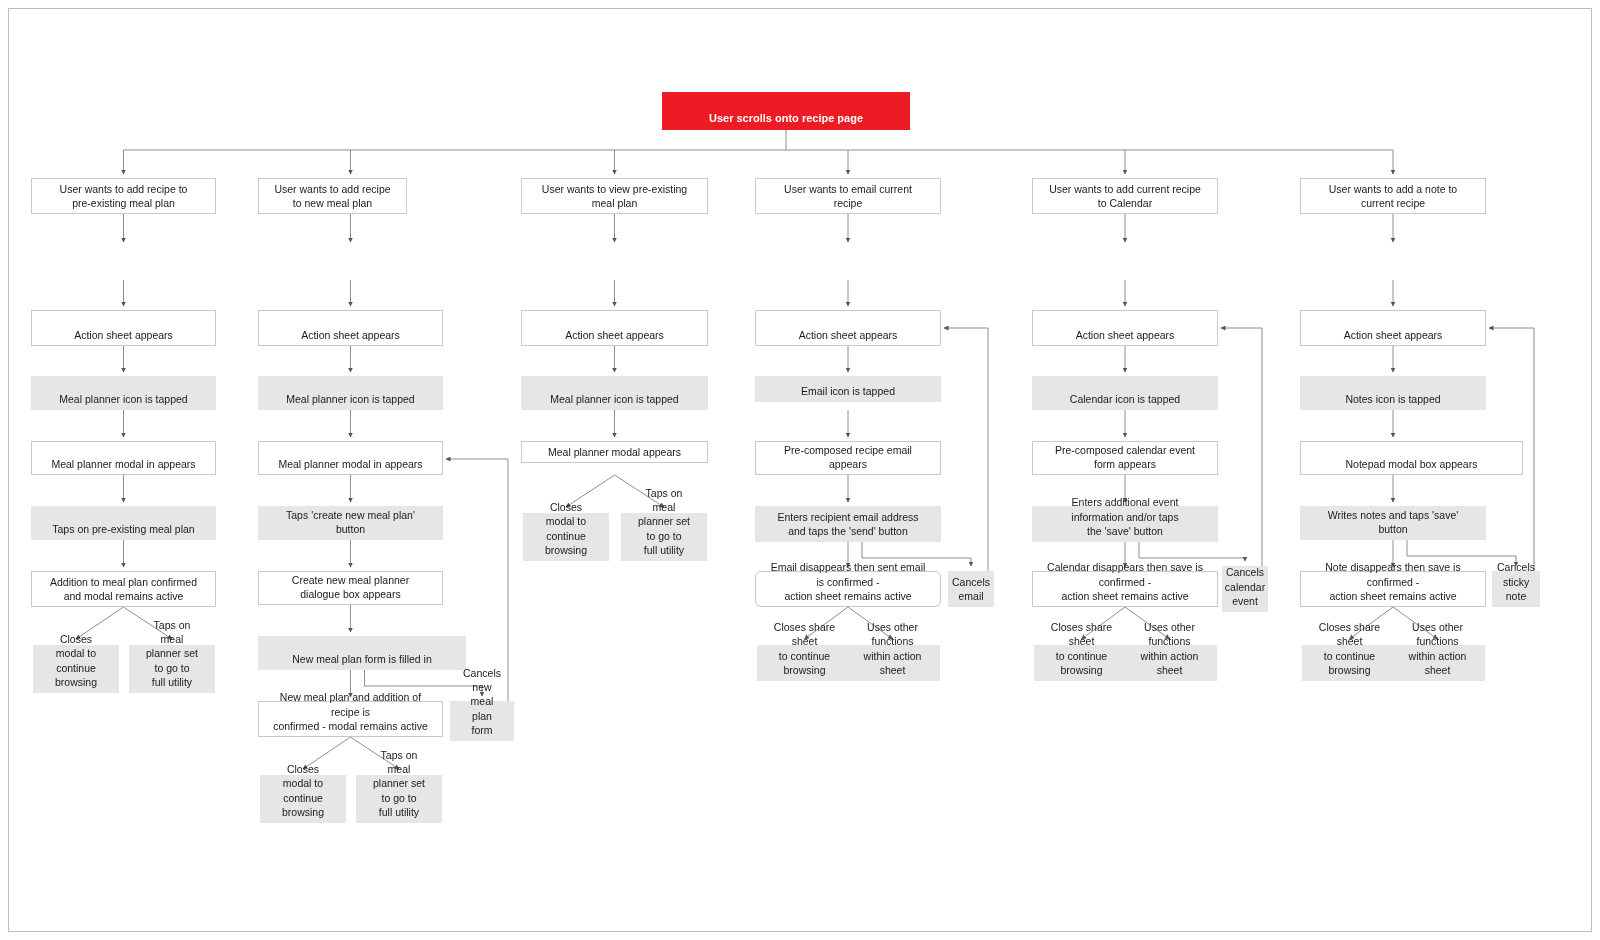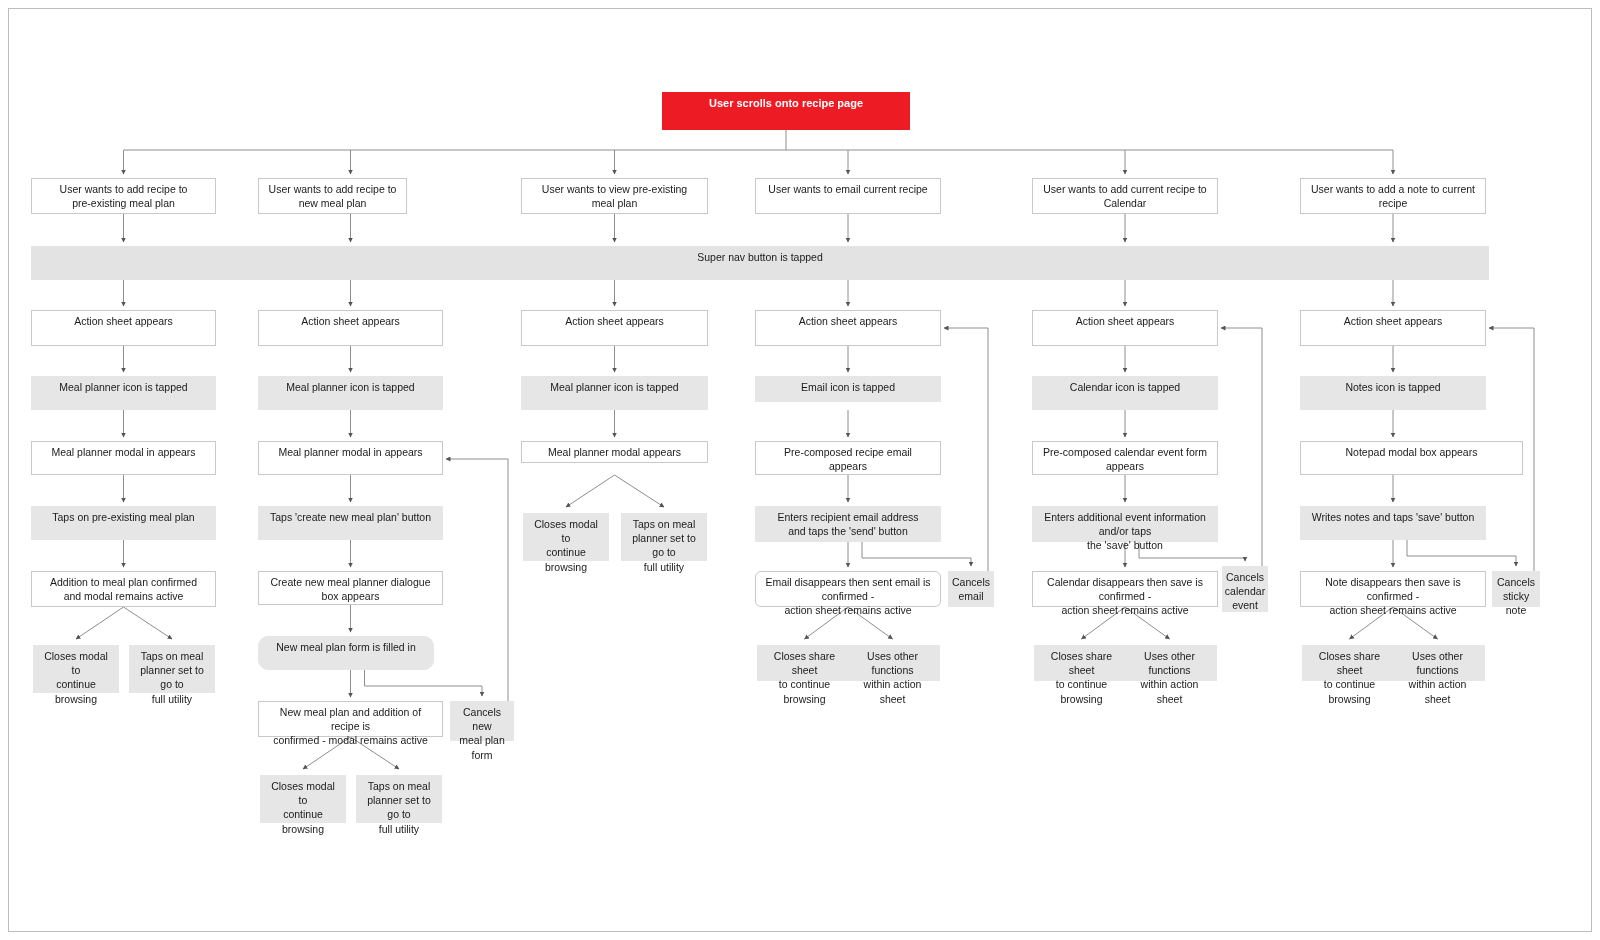--- a/index.html
+++ b/index.html
@@ -1,21 +1,21 @@
 <!DOCTYPE html>
 <html><head>
 <meta charset="utf-8">
 <style>
   html,body{margin:0;padding:0;background:#ffffff;}
   body{font-family:"Liberation Sans","DejaVu Sans",sans-serif;}
   #canvas{position:relative;width:1600px;height:940px;background:#ffffff;overflow:hidden;}
   #frame{position:absolute;left:8px;top:8px;width:1584px;height:924px;border:1px solid #bdbdbd;background:#fff;box-sizing:border-box;}
   svg#wires{position:absolute;left:0;top:0;width:1600px;height:940px;pointer-events:none;}
-  .node{position:absolute;box-sizing:border-box;display:flex;align-items:flex-start;justify-content:center;text-align:center;
-        font-size:10.5px;line-height:1.35;color:#1a1a1a;padding:3px 8px;}
+  .node{position:absolute;box-sizing:border-box;display:flex;align-items:flex-end;justify-content:center;text-align:center;
+        font-size:10.5px;line-height:1.35;color:#1a1a1a;padding:3px 14px;}
   .white{background:#ffffff;border:1px solid #c9c9c9;}
   .grey{background:#e6e6e6;border:1px solid #e6e6e6;}
   .red{background:#ed1c24;border:1px solid #ed1c24;color:#ffffff;font-weight:bold;font-size:11px;}
   .bar{background:#e3e3e3;border:1px solid #e3e3e3;font-size:10.5px;color:#1a1a1a;}
   .node span{display:block;white-space:pre-line;}
 </style>
 </head>
 <body>
 
 <div id="canvas">
@@ -100,23 +100,20 @@
         <path d="M 1516 556 L 1516 566" marker-end="url(#arr)"></path>
         <path d="M 1534 571 L 1534 328 L 1498 328"></path>
         <path d="M 1498 328 L 1489 328" marker-end="url(#arr)"></path>
       </g>
   </svg>
 
   <div class="node red" style="left:662px;top:92px;width:248px;height:38px;">
     <span>User scrolls onto recipe page</span>
   </div>
 
-  <div class="node bar" style="left:31px;top:246px;width:1458px;height:34px;">
-    <span>Super nav button is tapped</span>
-  </div>
 
   <div id="dyn">
       <div class="node white" style="left: 31px; top: 178px; width: 185px; height: 36px;">
         <span>User wants to add recipe to
 pre-existing meal plan</span>
       </div>
       <div class="node white" style="left: 258px; top: 178px; width: 149px; height: 36px;">
         <span>User wants to add recipe to new meal plan</span>
       </div>
       <div class="node white" style="left: 521px; top: 178px; width: 187px; height: 36px;">
@@ -164,21 +161,21 @@
       </div>
       <div class="node white" style="left: 258px; top: 441px; width: 185px; height: 34px;">
         <span>Meal planner modal in appears</span>
       </div>
       <div class="node grey" style="left: 258px; top: 506px; width: 185px; height: 34px;">
         <span>Taps 'create new meal plan' button</span>
       </div>
       <div class="node white" style="left: 258px; top: 571px; width: 185px; height: 34px;">
         <span>Create new meal planner dialogue box appears</span>
       </div>
-      <div class="node grey" style="left: 258px; top: 636px; width: 176px; height: 34px; border-radius: 10px;">
+      <div class="node grey" style="left: 258px; top: 636px; width: 208px; height: 34px;">
         <span>New meal plan form is filled in</span>
       </div>
       <div class="node white" style="left: 258px; top: 701px; width: 185px; height: 36px;">
         <span>New meal plan and addition of recipe is
 confirmed - modal remains active</span>
       </div>
       <div class="node grey" style="left: 260px; top: 775px; width: 86px; height: 48px;">
         <span>Closes modal to
 continue browsing</span>
       </div>

